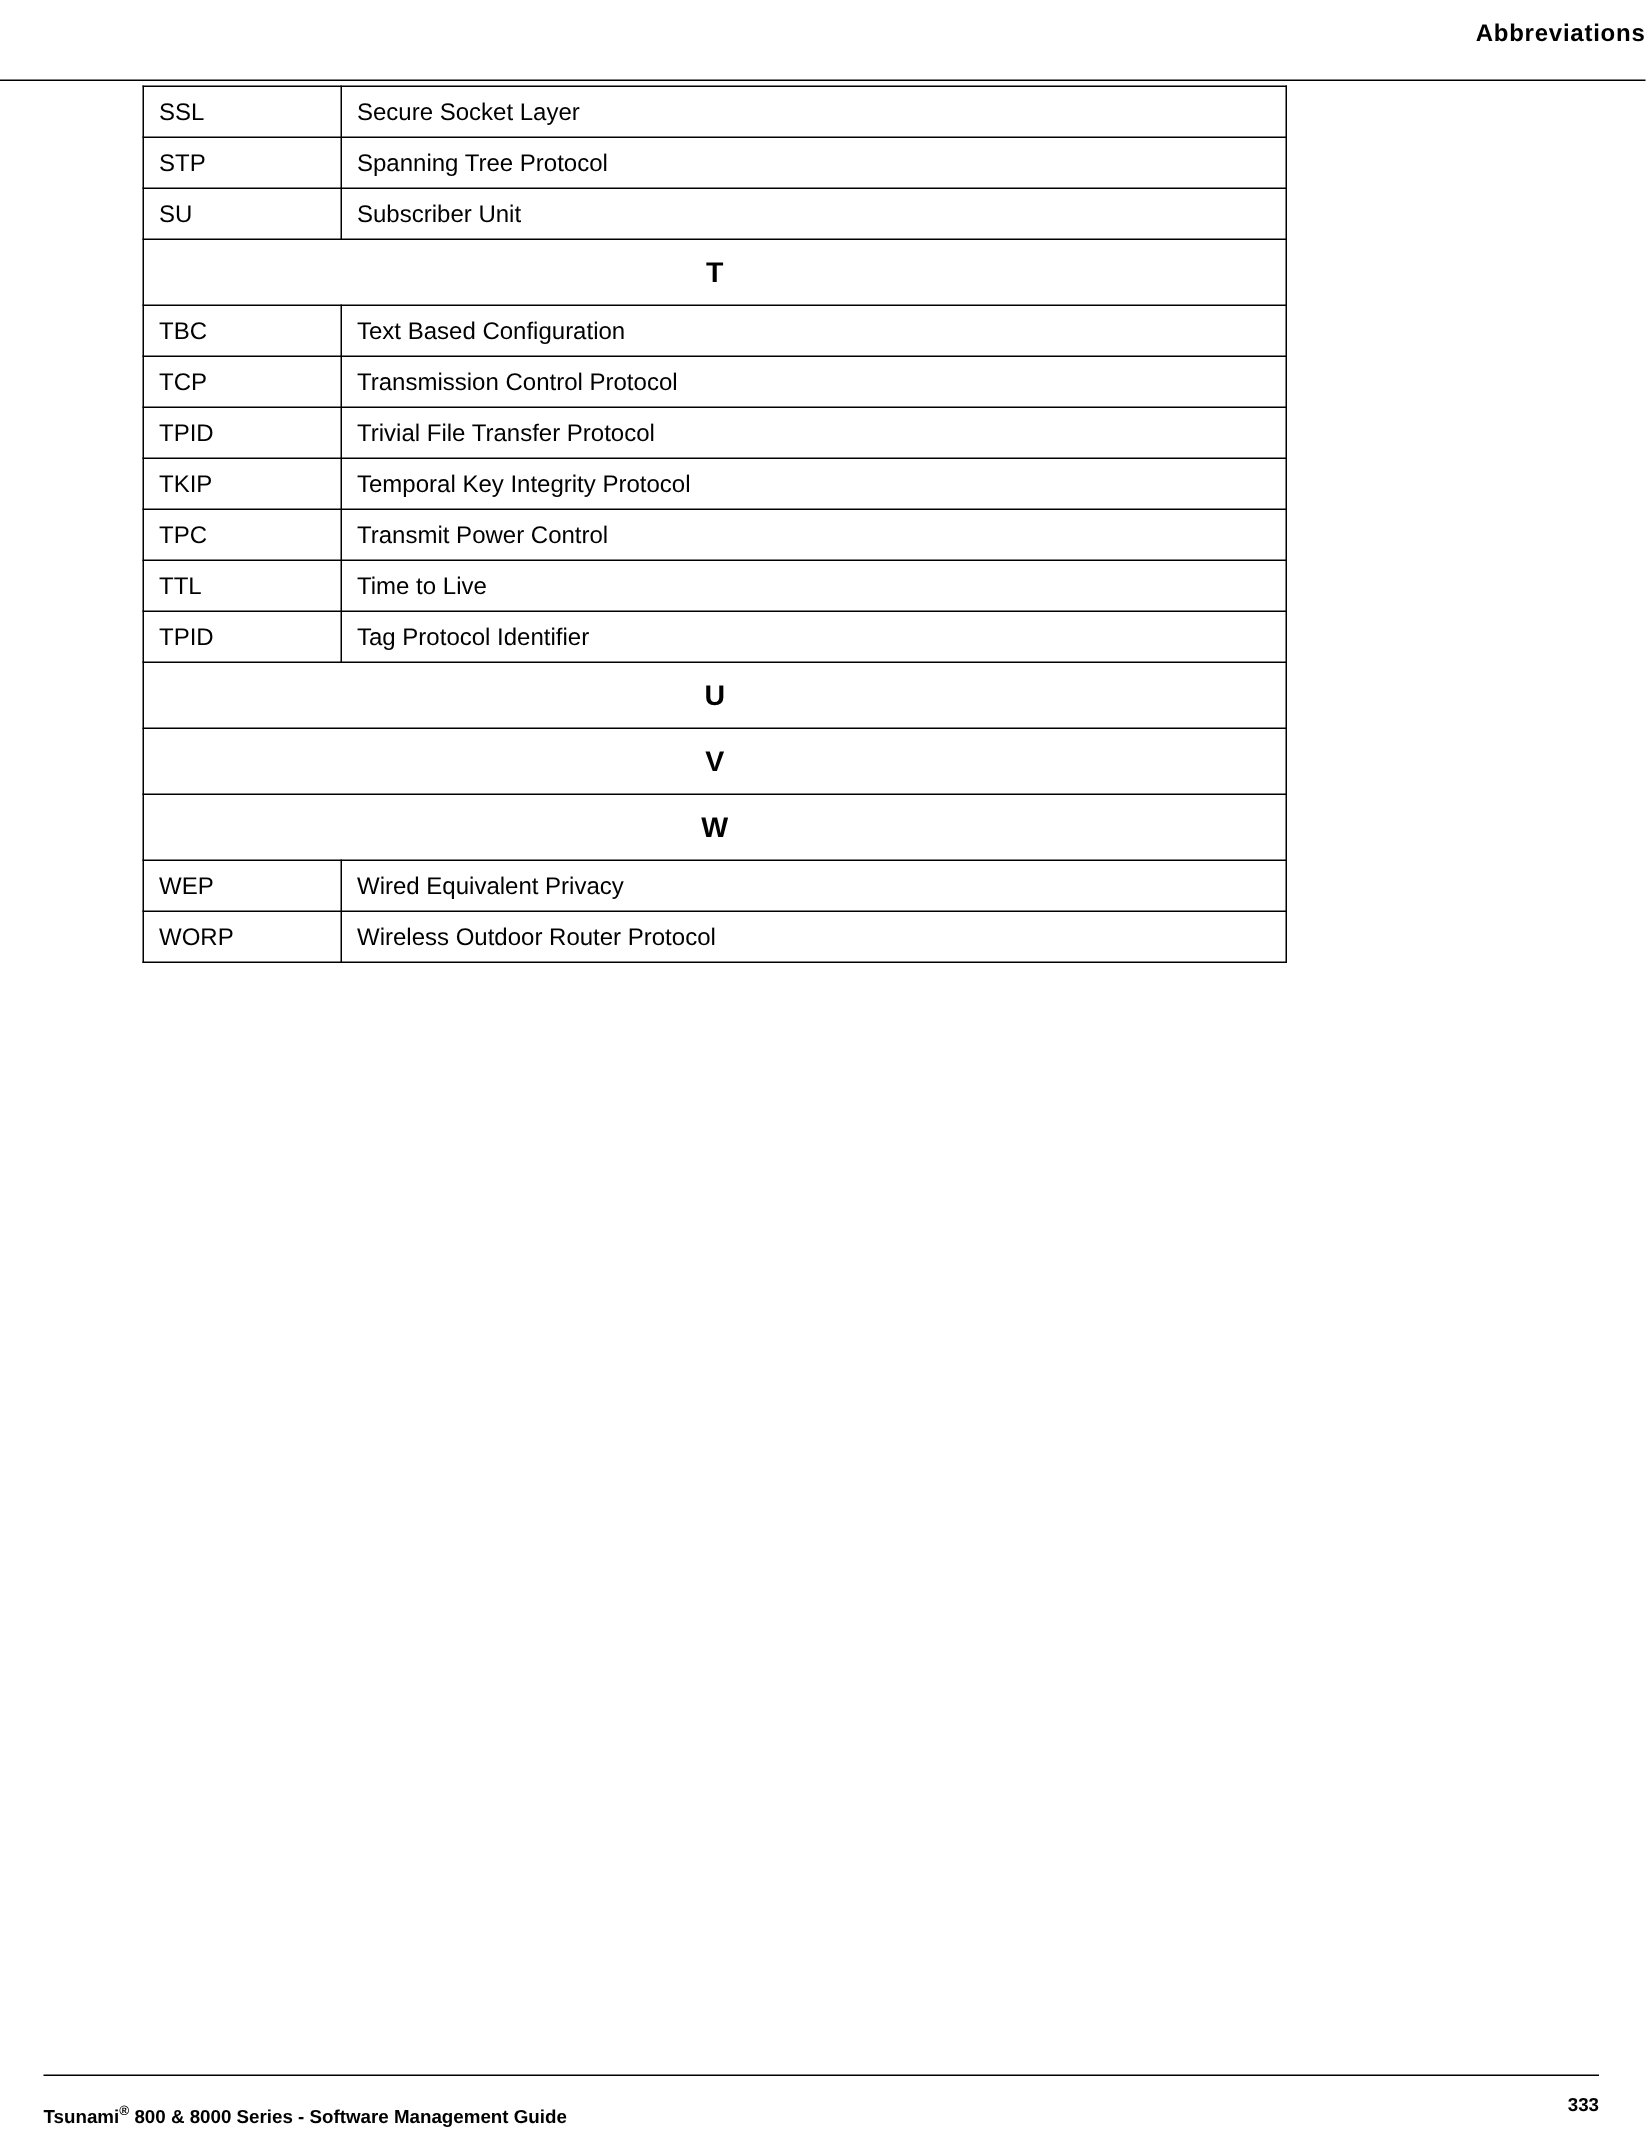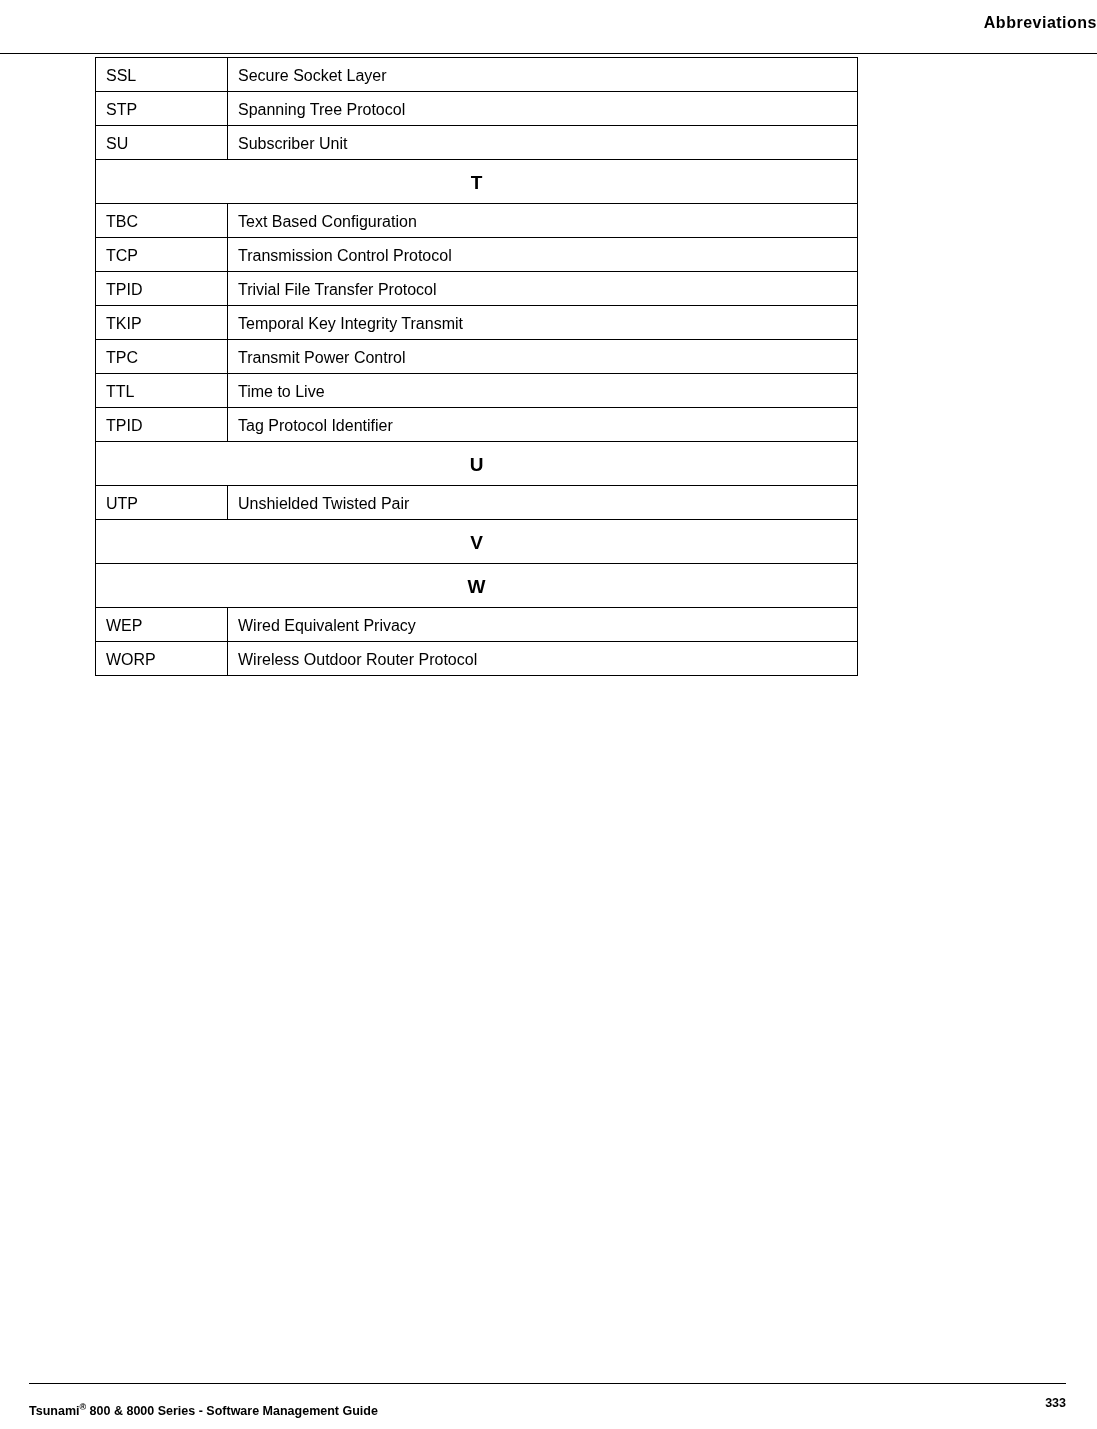--- a/index.html
+++ b/index.html
@@ -121,40 +121,36 @@
         <tr>
           <td class="abbr">TCP</td>
           <td>Transmission Control Protocol</td>
         </tr>
         <tr>
           <td class="abbr">TPID</td>
           <td>Trivial File Transfer Protocol</td>
         </tr>
         <tr>
           <td class="abbr">TKIP</td>
-          <td>Temporal Key Integrity Transmit</td>
+          <td>Temporal Key Integrity Protocol</td>
         </tr>
         <tr>
           <td class="abbr">TPC</td>
           <td>Transmit Power Control</td>
         </tr>
         <tr>
           <td class="abbr">TTL</td>
           <td>Time to Live</td>
         </tr>
         <tr>
           <td class="abbr">TPID</td>
           <td>Tag Protocol Identifier</td>
         </tr>
         <tr>
           <td class="section" colspan="2">U</td>
-        </tr>
-        <tr>
-          <td class="abbr">UTP</td>
-          <td>Unshielded Twisted Pair</td>
         </tr>
         <tr>
           <td class="section" colspan="2">V</td>
         </tr>
         <tr>
           <td class="section" colspan="2">W</td>
         </tr>
         <tr>
           <td class="abbr">WEP</td>
           <td>Wired Equivalent Privacy</td>

